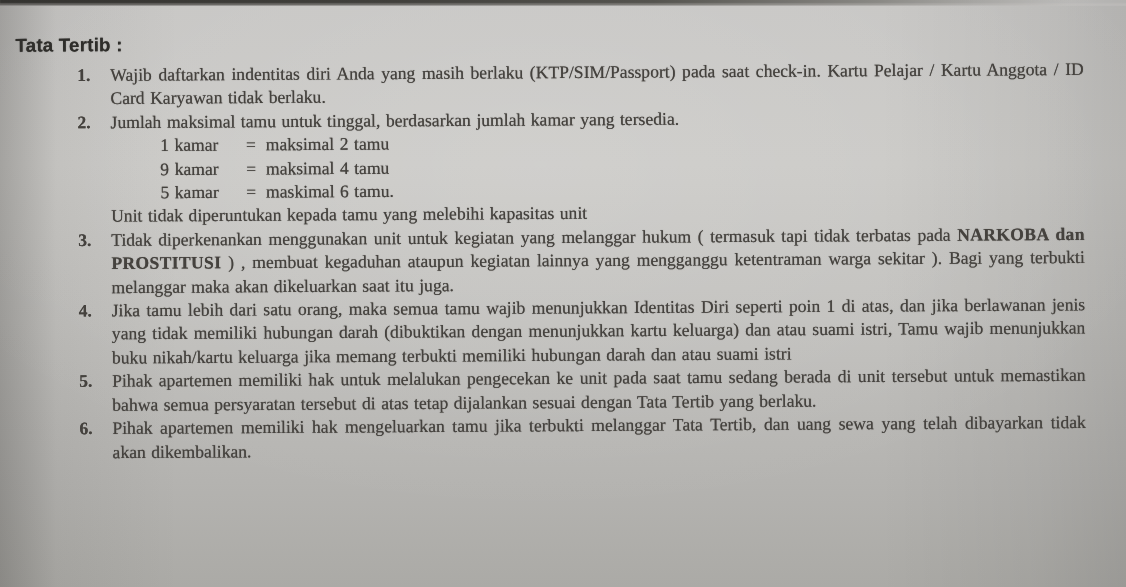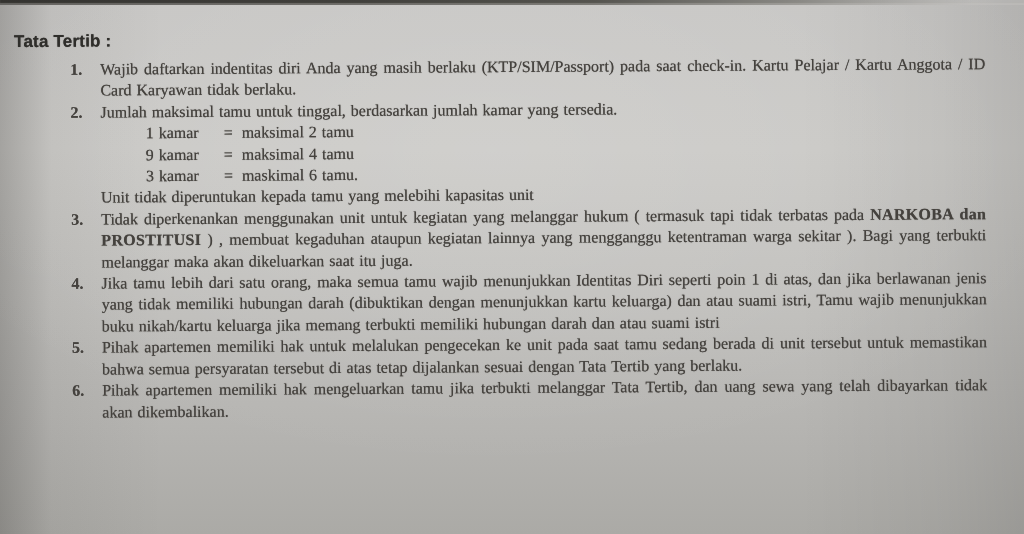--- a/index.html
+++ b/index.html
@@ -67,21 +67,21 @@
             <span>1 kamar</span>
             <span>=</span>
             <span>maksimal 2 tamu</span>
           </div>
           <div class="row">
             <span>9 kamar</span>
             <span>=</span>
             <span>maksimal 4 tamu</span>
           </div>
           <div class="row">
-            <span>3 kamar</span>
+            <span>5 kamar</span>
             <span>=</span>
             <span>maskimal 6 tamu.</span>
           </div>
         </div>
         <div>Unit tidak diperuntukan kepada tamu yang melebihi kapasitas unit</div>
       </div>
     </div>
 
     <div class="item">
       <span class="num">3.</span>

